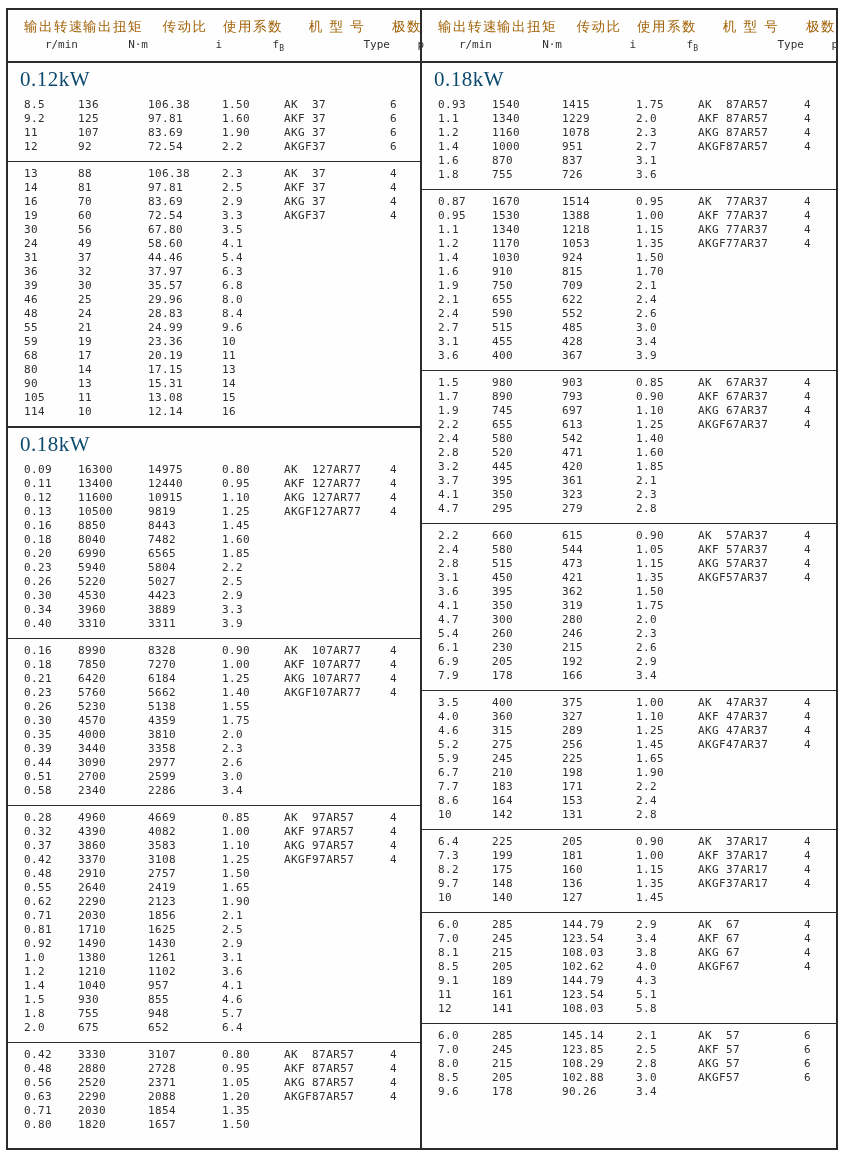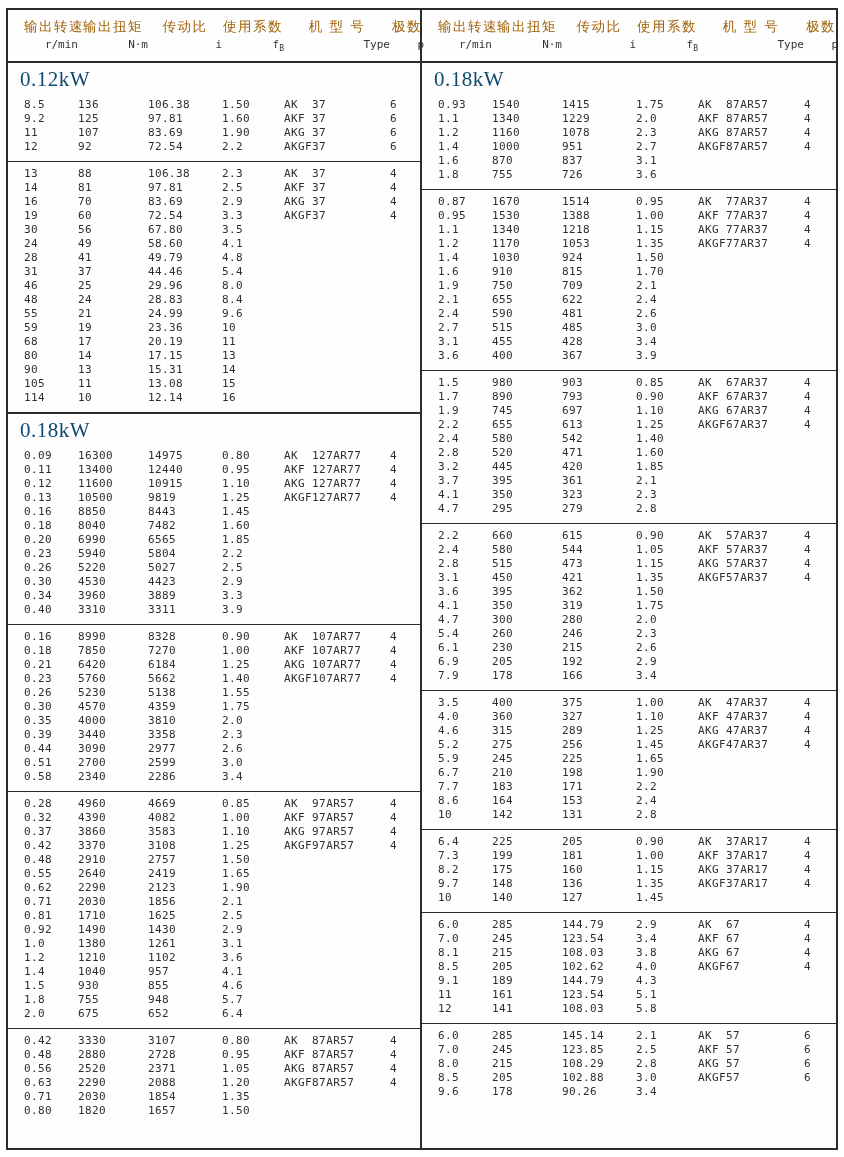--- a/index.html
+++ b/index.html
@@ -159,32 +159,40 @@
           </div>
           <div class="row">
             <div class="cell c0">24</div>
             <div class="cell c1">49</div>
             <div class="cell c2">58.60</div>
             <div class="cell c3">4.1</div>
             <div class="cell c4"></div>
             <div class="cell c5"></div>
           </div>
           <div class="row">
-            <div class="cell c0">28</div>
-            <div class="cell c1">41</div>
-            <div class="cell c2">49.79</div>
-            <div class="cell c3">4.8</div>
-            <div class="cell c4"></div>
-            <div class="cell c5"></div>
-          </div>
-          <div class="row">
             <div class="cell c0">31</div>
             <div class="cell c1">37</div>
             <div class="cell c2">44.46</div>
             <div class="cell c3">5.4</div>
+            <div class="cell c4"></div>
+            <div class="cell c5"></div>
+          </div>
+          <div class="row">
+            <div class="cell c0">36</div>
+            <div class="cell c1">32</div>
+            <div class="cell c2">37.97</div>
+            <div class="cell c3">6.3</div>
+            <div class="cell c4"></div>
+            <div class="cell c5"></div>
+          </div>
+          <div class="row">
+            <div class="cell c0">39</div>
+            <div class="cell c1">30</div>
+            <div class="cell c2">35.57</div>
+            <div class="cell c3">6.8</div>
             <div class="cell c4"></div>
             <div class="cell c5"></div>
           </div>
           <div class="row">
             <div class="cell c0">46</div>
             <div class="cell c1">25</div>
             <div class="cell c2">29.96</div>
             <div class="cell c3">8.0</div>
             <div class="cell c4"></div>
             <div class="cell c5"></div>
@@ -759,21 +767,21 @@
             <div class="cell c0">2.1</div>
             <div class="cell c1">655</div>
             <div class="cell c2">622</div>
             <div class="cell c3">2.4</div>
             <div class="cell c4"></div>
             <div class="cell c5"></div>
           </div>
           <div class="row">
             <div class="cell c0">2.4</div>
             <div class="cell c1">590</div>
-            <div class="cell c2">481</div>
+            <div class="cell c2">552</div>
             <div class="cell c3">2.6</div>
             <div class="cell c4"></div>
             <div class="cell c5"></div>
           </div>
           <div class="row">
             <div class="cell c0">2.7</div>
             <div class="cell c1">515</div>
             <div class="cell c2">485</div>
             <div class="cell c3">3.0</div>
             <div class="cell c4"></div>

